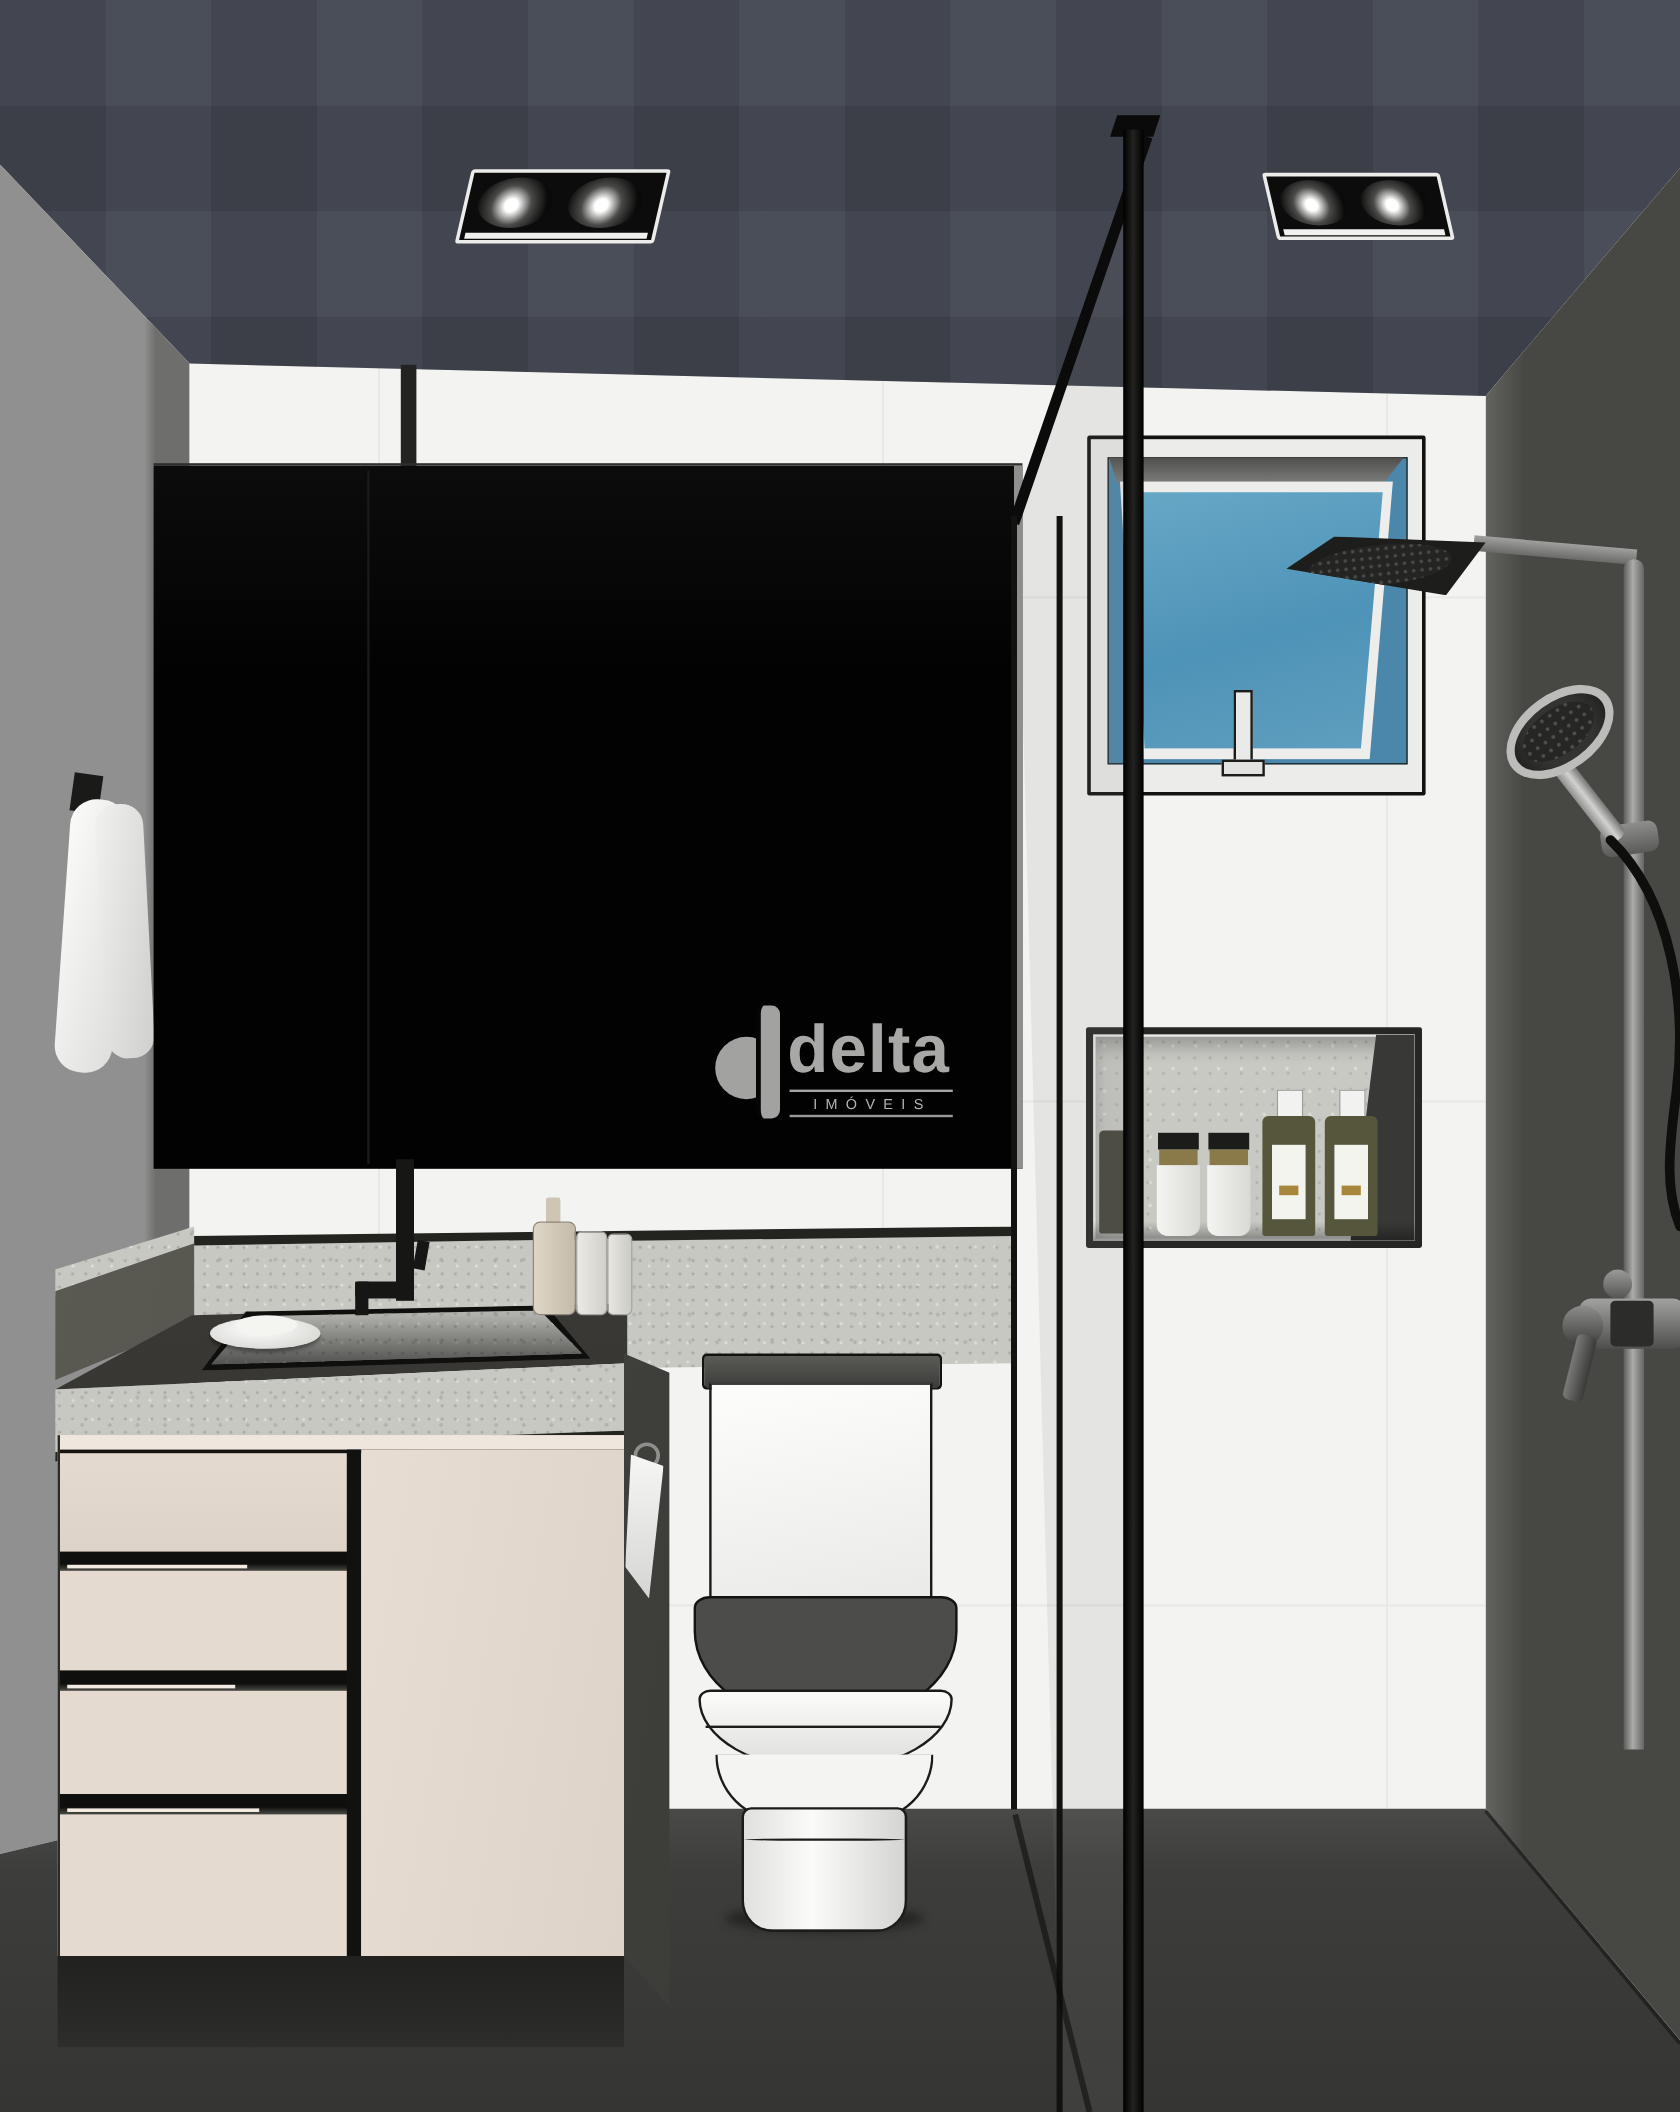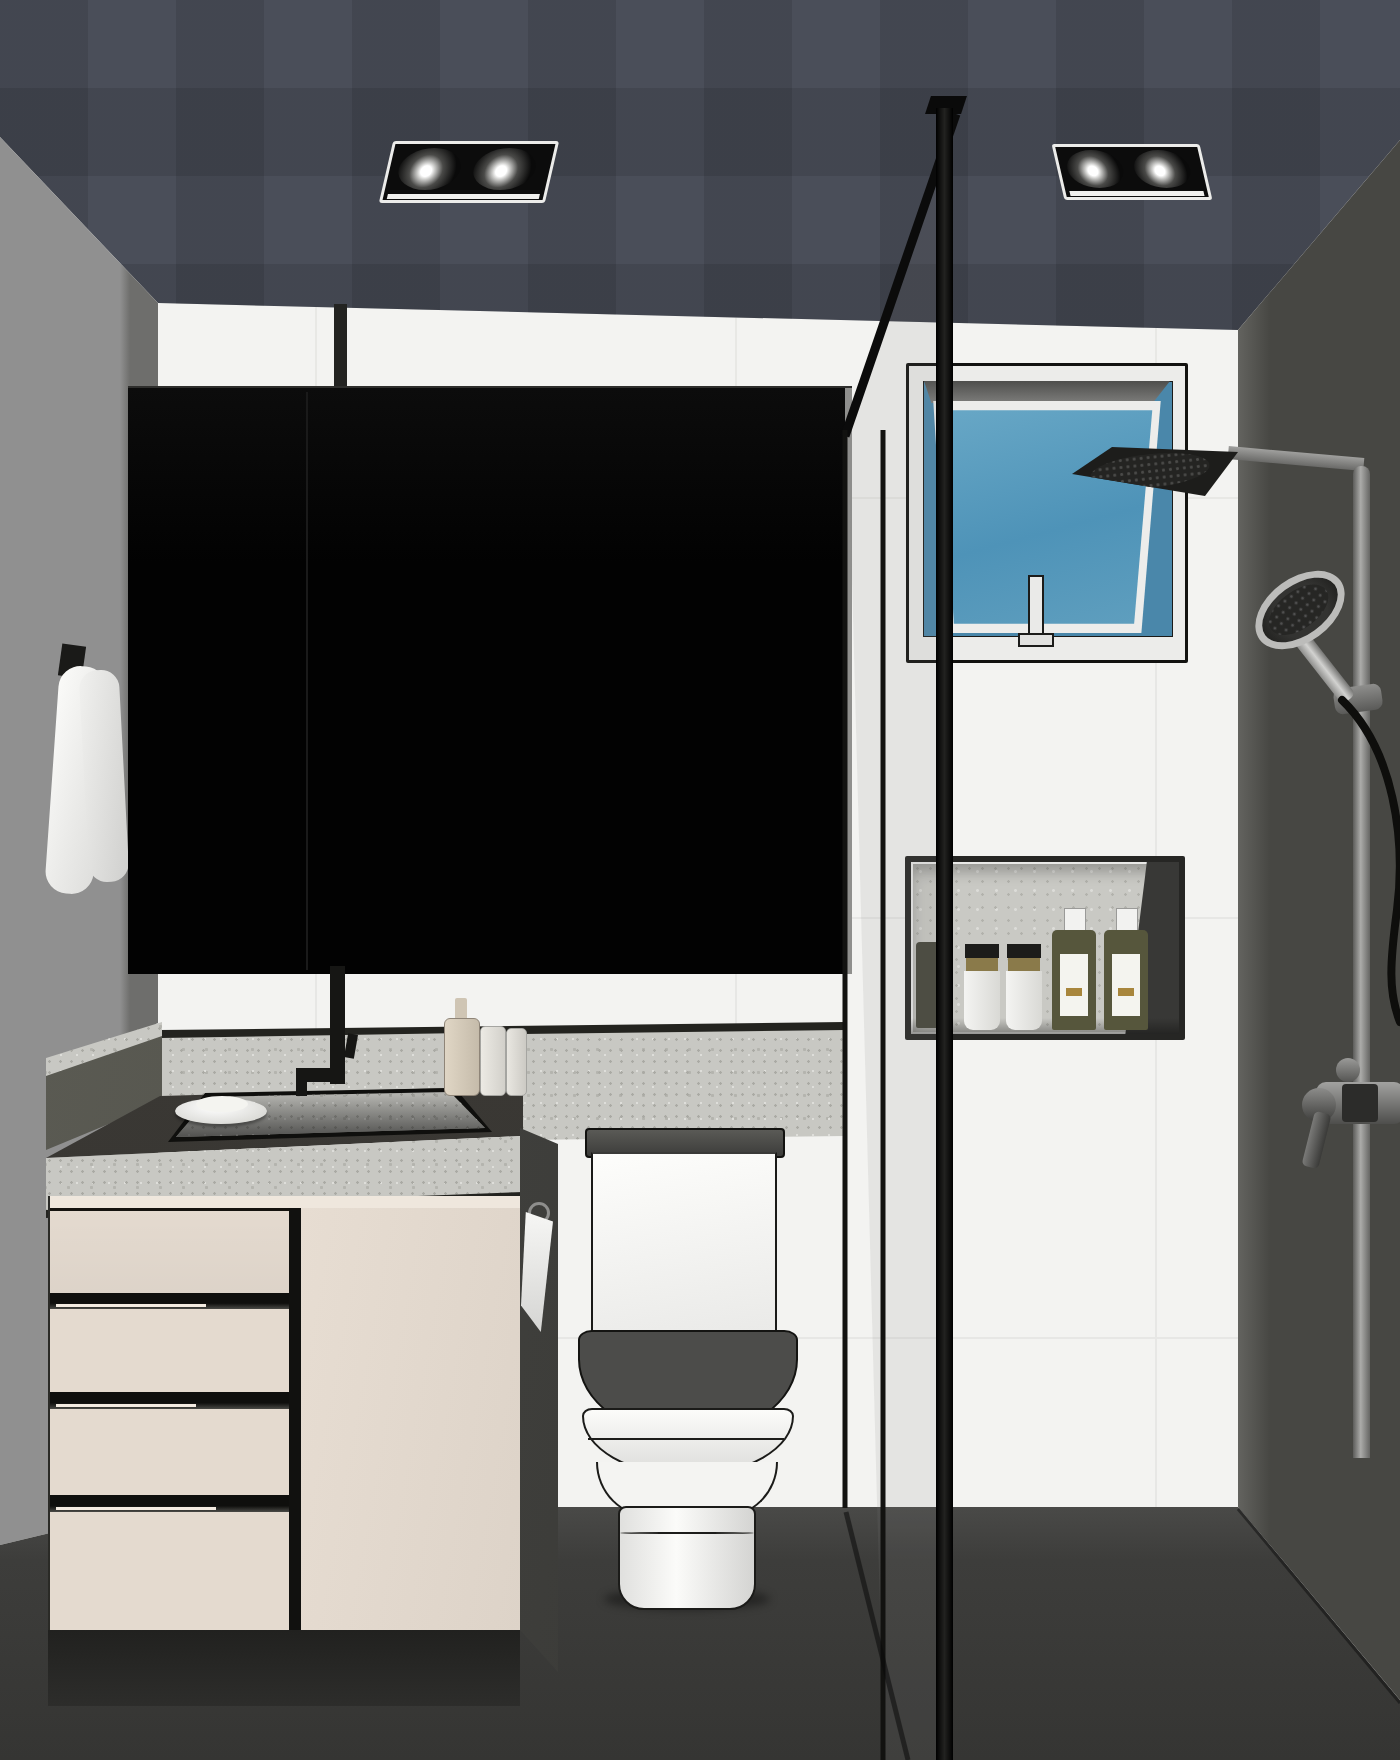--- a/index.html
+++ b/index.html
@@ -146,20 +146,28 @@
     <div class="abs" style="left:40px;top:12px;width:40px;height:212px;background:linear-gradient(100deg,#f1f1ef,#cfcfcd);border-radius:18px;transform:rotate(-3deg);"></div>
   </div>
 
   <div class="abs" style="left:334px;top:304px;width:13px;height:86px;background:#232321;"></div>
 
   <div class="abs" style="left:128px;top:386px;width:724px;height:586px;
               background:linear-gradient(#0c0c0c,#020202 30%);border-top:2px solid #2e2e2c;">
     <div class="abs" style="right:0;top:0;width:7px;height:100%;background:#8f8f8d;"></div>
     <div class="abs" style="left:178px;top:4px;width:2px;height:578px;background:#1a1a1a;"></div>
 
+    <div class="abs" style="left:468px;top:450px;width:220px;height:104px;">
+      <div class="abs" style="left:0;top:0;width:60px;height:96px;">
+        <div class="abs" style="left:0;top:26px;width:52px;height:52px;border-radius:50%;background:#a2a2a0;"></div>
+        <div class="abs" style="left:34px;top:0;width:16px;height:94px;border-radius:7px;background:#a2a2a0;border-left:4px solid #050505;"></div>
+      </div>
+      <div class="abs wm-text" style="left:60px;top:8px;font-size:56px;">delta</div>
+      <div class="abs wm-sub" style="left:62px;top:70px;width:134px;">IMÓVEIS</div>
+    </div>
   </div>
 
   <div class="abs" style="left:0;top:0;width:1400px;height:1760px;background:#23231f;
               clip-path:polygon(160px 1030px,845px 1022px,845px 1034px,160px 1042px);"></div>
 
   <div class="abs granite" style="left:0;top:0;width:1400px;height:1760px;
               clip-path:polygon(523px 1034px,845px 1030px,845px 1136px,523px 1140px);"></div>
 
   <div class="abs granite" style="left:0;top:0;width:1400px;height:1760px;
               clip-path:polygon(160px 1038px,523px 1032px,523px 1092px,160px 1096px);"></div>

